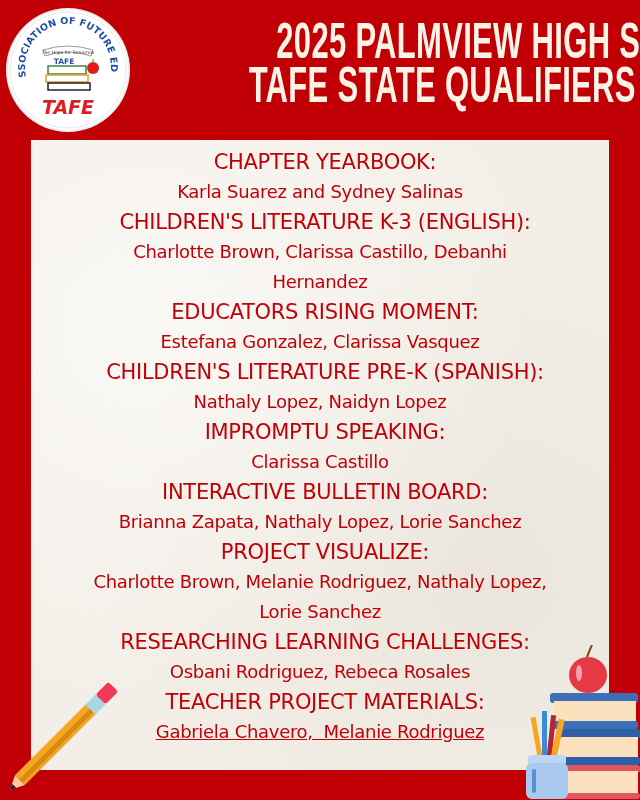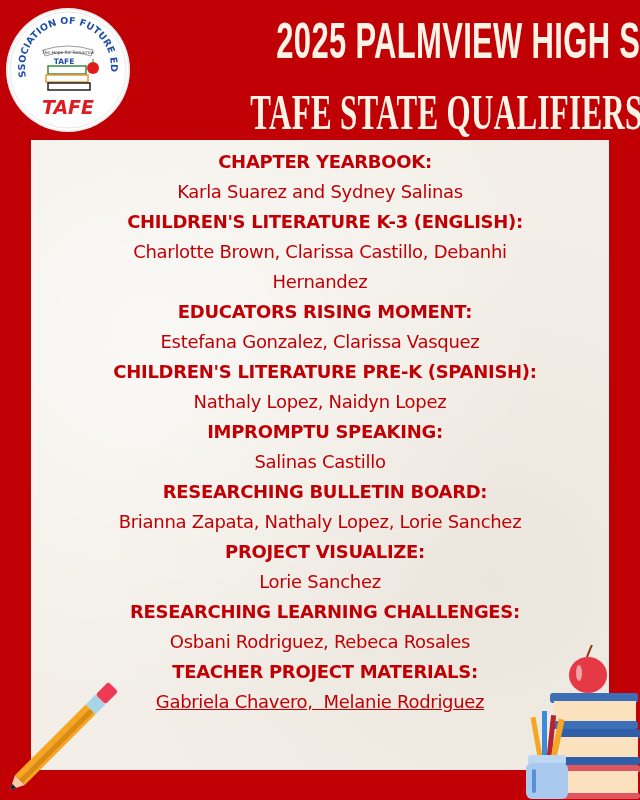--- a/index.html
+++ b/index.html
@@ -2,25 +2,25 @@
 <html><head>
 <meta charset="utf-8">
 <style>
   html, body { margin:0; padding:0; }
   body { width:640px; height:800px; background:#c10006; position:relative; overflow:hidden; font-family:"DejaVu Sans", sans-serif; }
   .logo { position:absolute; left:8px; top:10px; width:120px; height:120px; border-radius:50%; background:#fff; box-shadow:0 0 0 2px #eee; }
   .logo svg { position:absolute; left:0; top:0; }
   .title-line { position:absolute; left:130px; width:510px; text-align:center; color:#fbf3e6; font-family:"Liberation Sans", sans-serif; font-weight:bold; font-size:50px; line-height:50px; white-space:nowrap; }
   .title-line span { display:inline-block; transform:scaleX(0.62); transform-origin:center; letter-spacing:0.5px; }
   .t1 { top:16px; }
-  .t2 { top:87px;font-family:Liberation Serif, serif; }
+  .t2 { top:60px; }
   .panel { position:absolute; left:31px; top:140px; width:578px; height:630px; background:#f3efe8;
     background-image: radial-gradient(ellipse at 20% 30%, rgba(255,255,255,0.6), rgba(0,0,0,0) 60%), radial-gradient(ellipse at 80% 70%, rgba(220,212,200,0.35), rgba(0,0,0,0) 60%); }
   .content { position:absolute; left:0; top:7px; width:578px; text-align:center; color:#c10006; }
-  .heading { font-family:"DejaVu Sans", sans-serif; font-weight:bold; font-size:18px; line-height:30px; white-space:nowrap; letter-spacing:-0.3px;margin-left:10px; }
+  .heading { font-family:"DejaVu Sans", sans-serif; font-weight:normal; font-size:21px; line-height:30px; white-space:nowrap; letter-spacing:-0.3px;margin-left:10px; }
   .names { font-family:"DejaVu Sans", sans-serif; font-size:18px; line-height:30px; letter-spacing:-0.3px; }
   .pencil { position:absolute; left:0; top:680px; }
   .books { position:absolute; left:524px; top:645px; }
 </style>
 </head>
 <body>
 
 <div class="logo">
   <svg width="120" height="120" viewBox="0 0 120 120">
     <defs>
@@ -62,28 +62,29 @@
     <div>
       <div class="heading">EDUCATORS RISING MOMENT:</div>
       <div class="names">Estefana Gonzalez, Clarissa Vasquez</div>
     </div>
     <div>
       <div class="heading">CHILDREN'S LITERATURE PRE-K (SPANISH):</div>
       <div class="names">Nathaly Lopez, Naidyn Lopez</div>
     </div>
     <div>
       <div class="heading">IMPROMPTU SPEAKING:</div>
-      <div class="names">Salinas Castillo</div>
+      <div class="names">Clarissa Castillo</div>
     </div>
     <div>
-      <div class="heading">RESEARCHING BULLETIN BOARD:</div>
+      <div class="heading">INTERACTIVE BULLETIN BOARD:</div>
       <div class="names">Brianna Zapata, Nathaly Lopez, Lorie Sanchez</div>
     </div>
     <div>
       <div class="heading">PROJECT VISUALIZE:</div>
+      <div class="names">Charlotte Brown, Melanie Rodriguez, Nathaly Lopez,</div>
       <div class="names">Lorie Sanchez</div>
     </div>
     <div>
       <div class="heading">RESEARCHING LEARNING CHALLENGES:</div>
       <div class="names">Osbani Rodriguez, Rebeca Rosales</div>
     </div>
     <div>
       <div class="heading">TEACHER PROJECT MATERIALS:</div>
       <div class="names" style="white-space:pre;text-decoration:underline;">Gabriela Chavero,  Melanie Rodriguez</div>
     </div>

